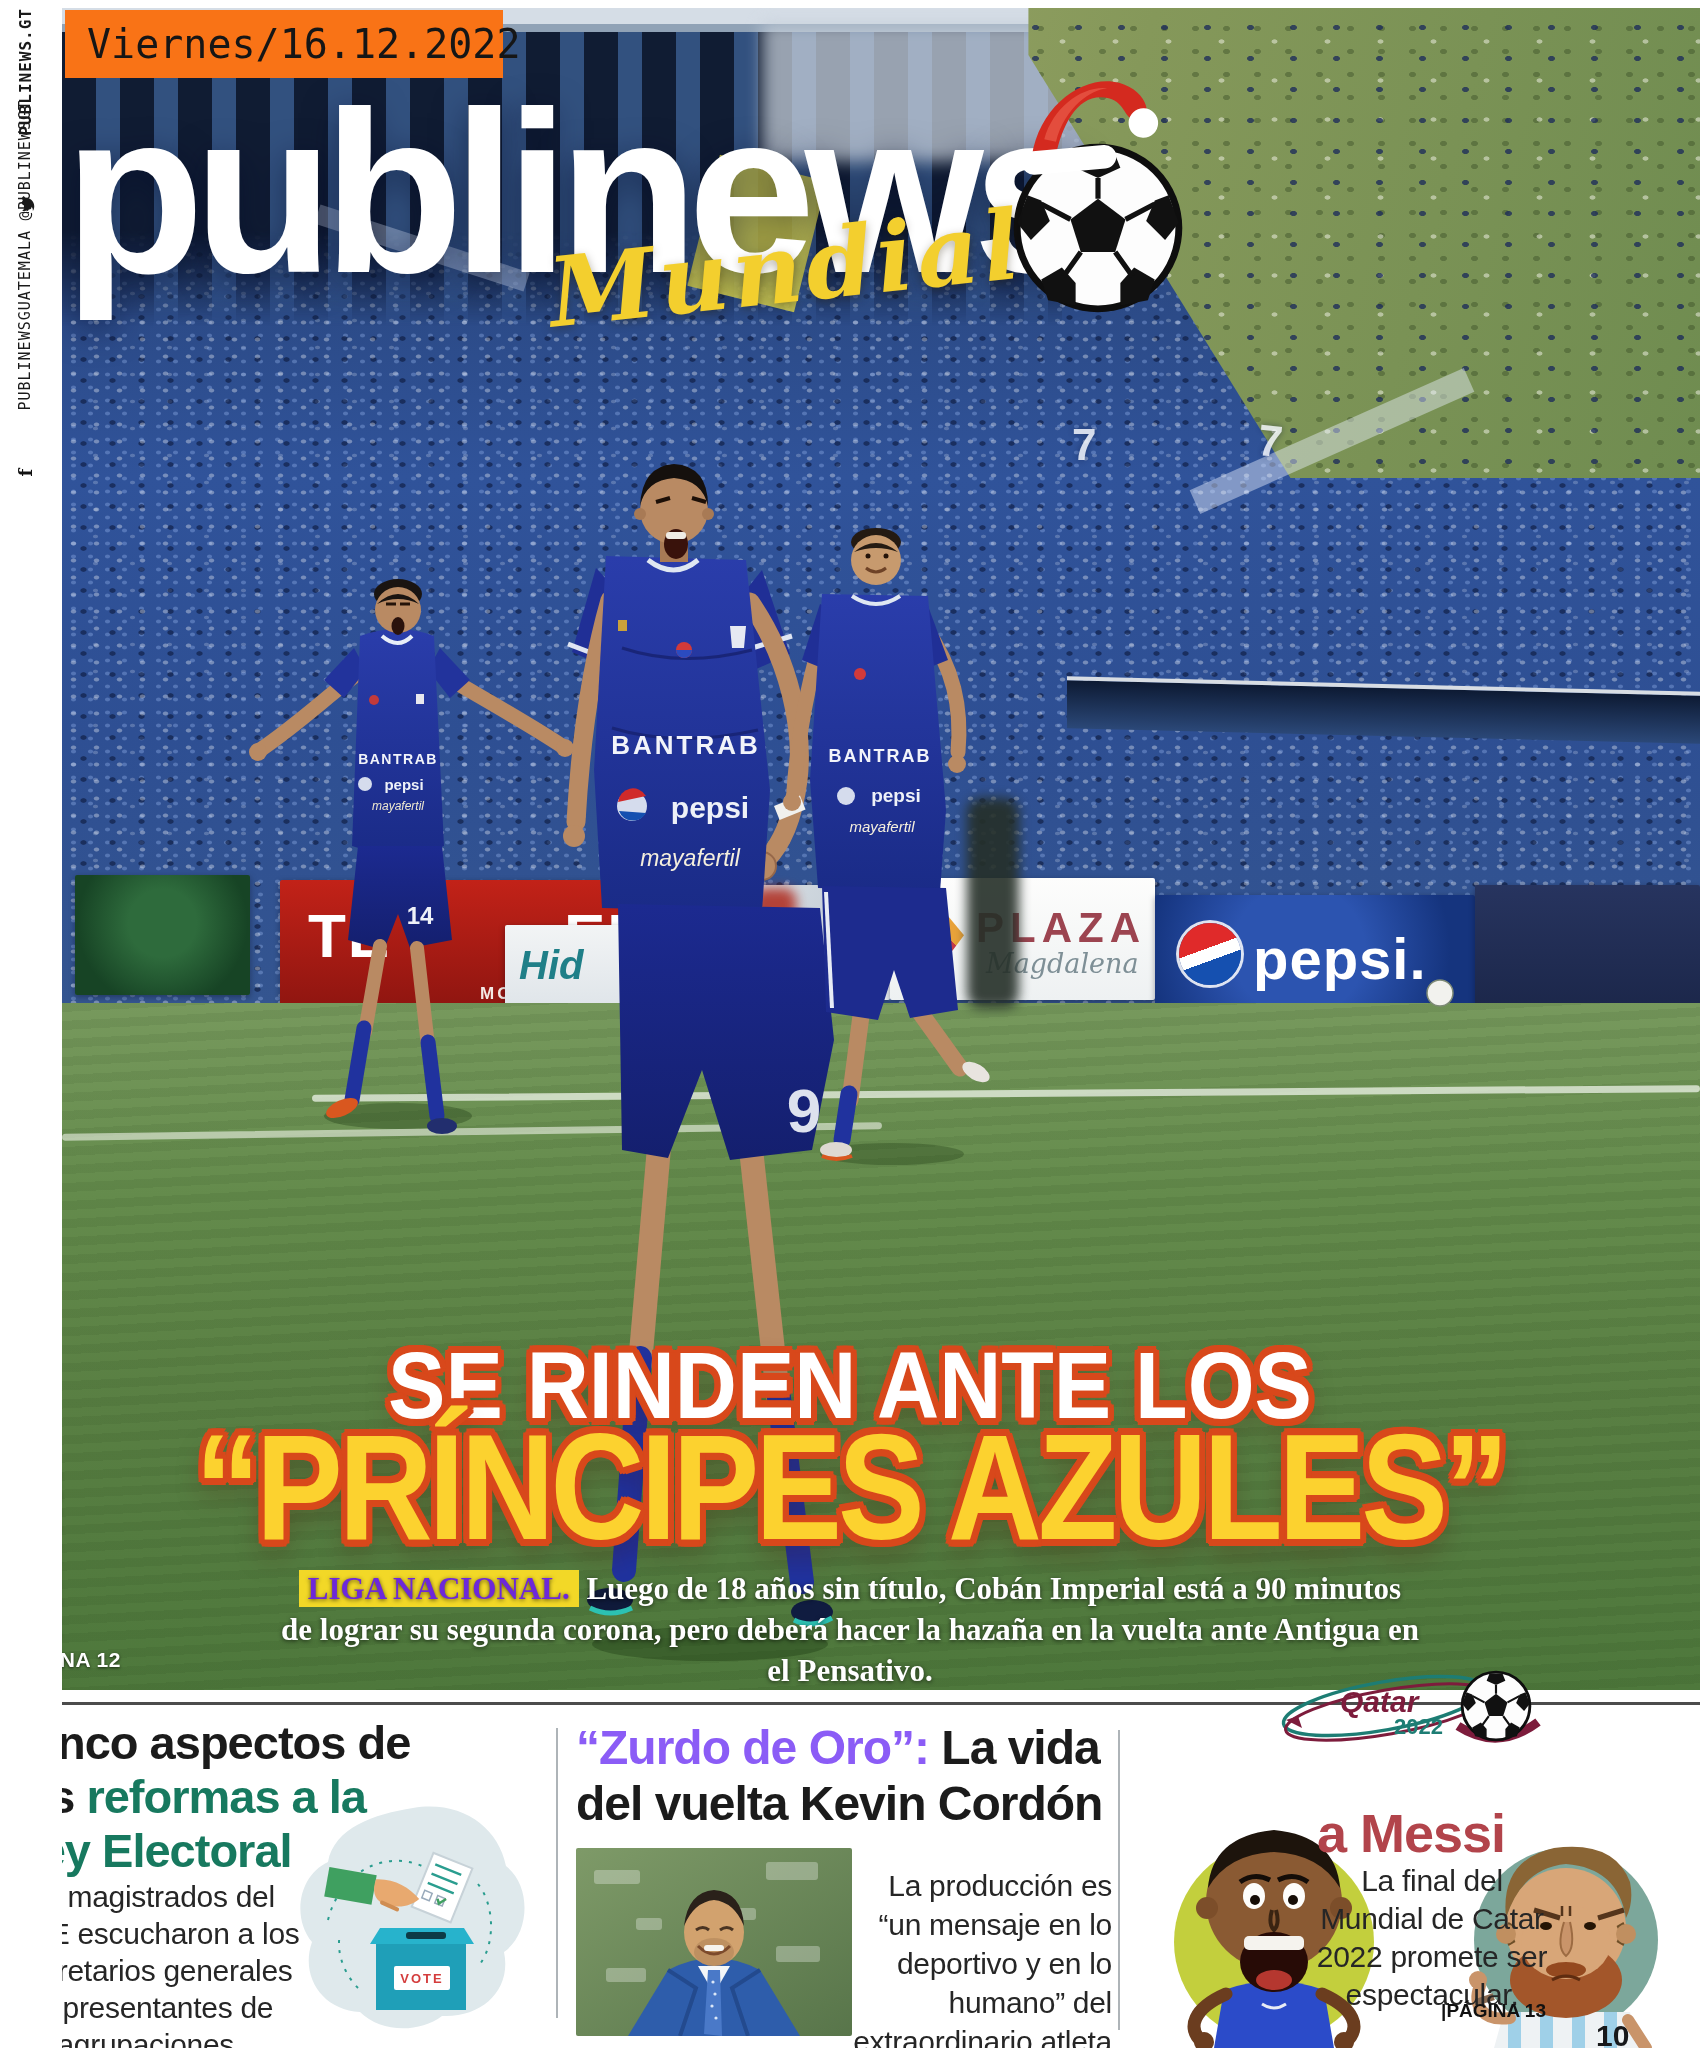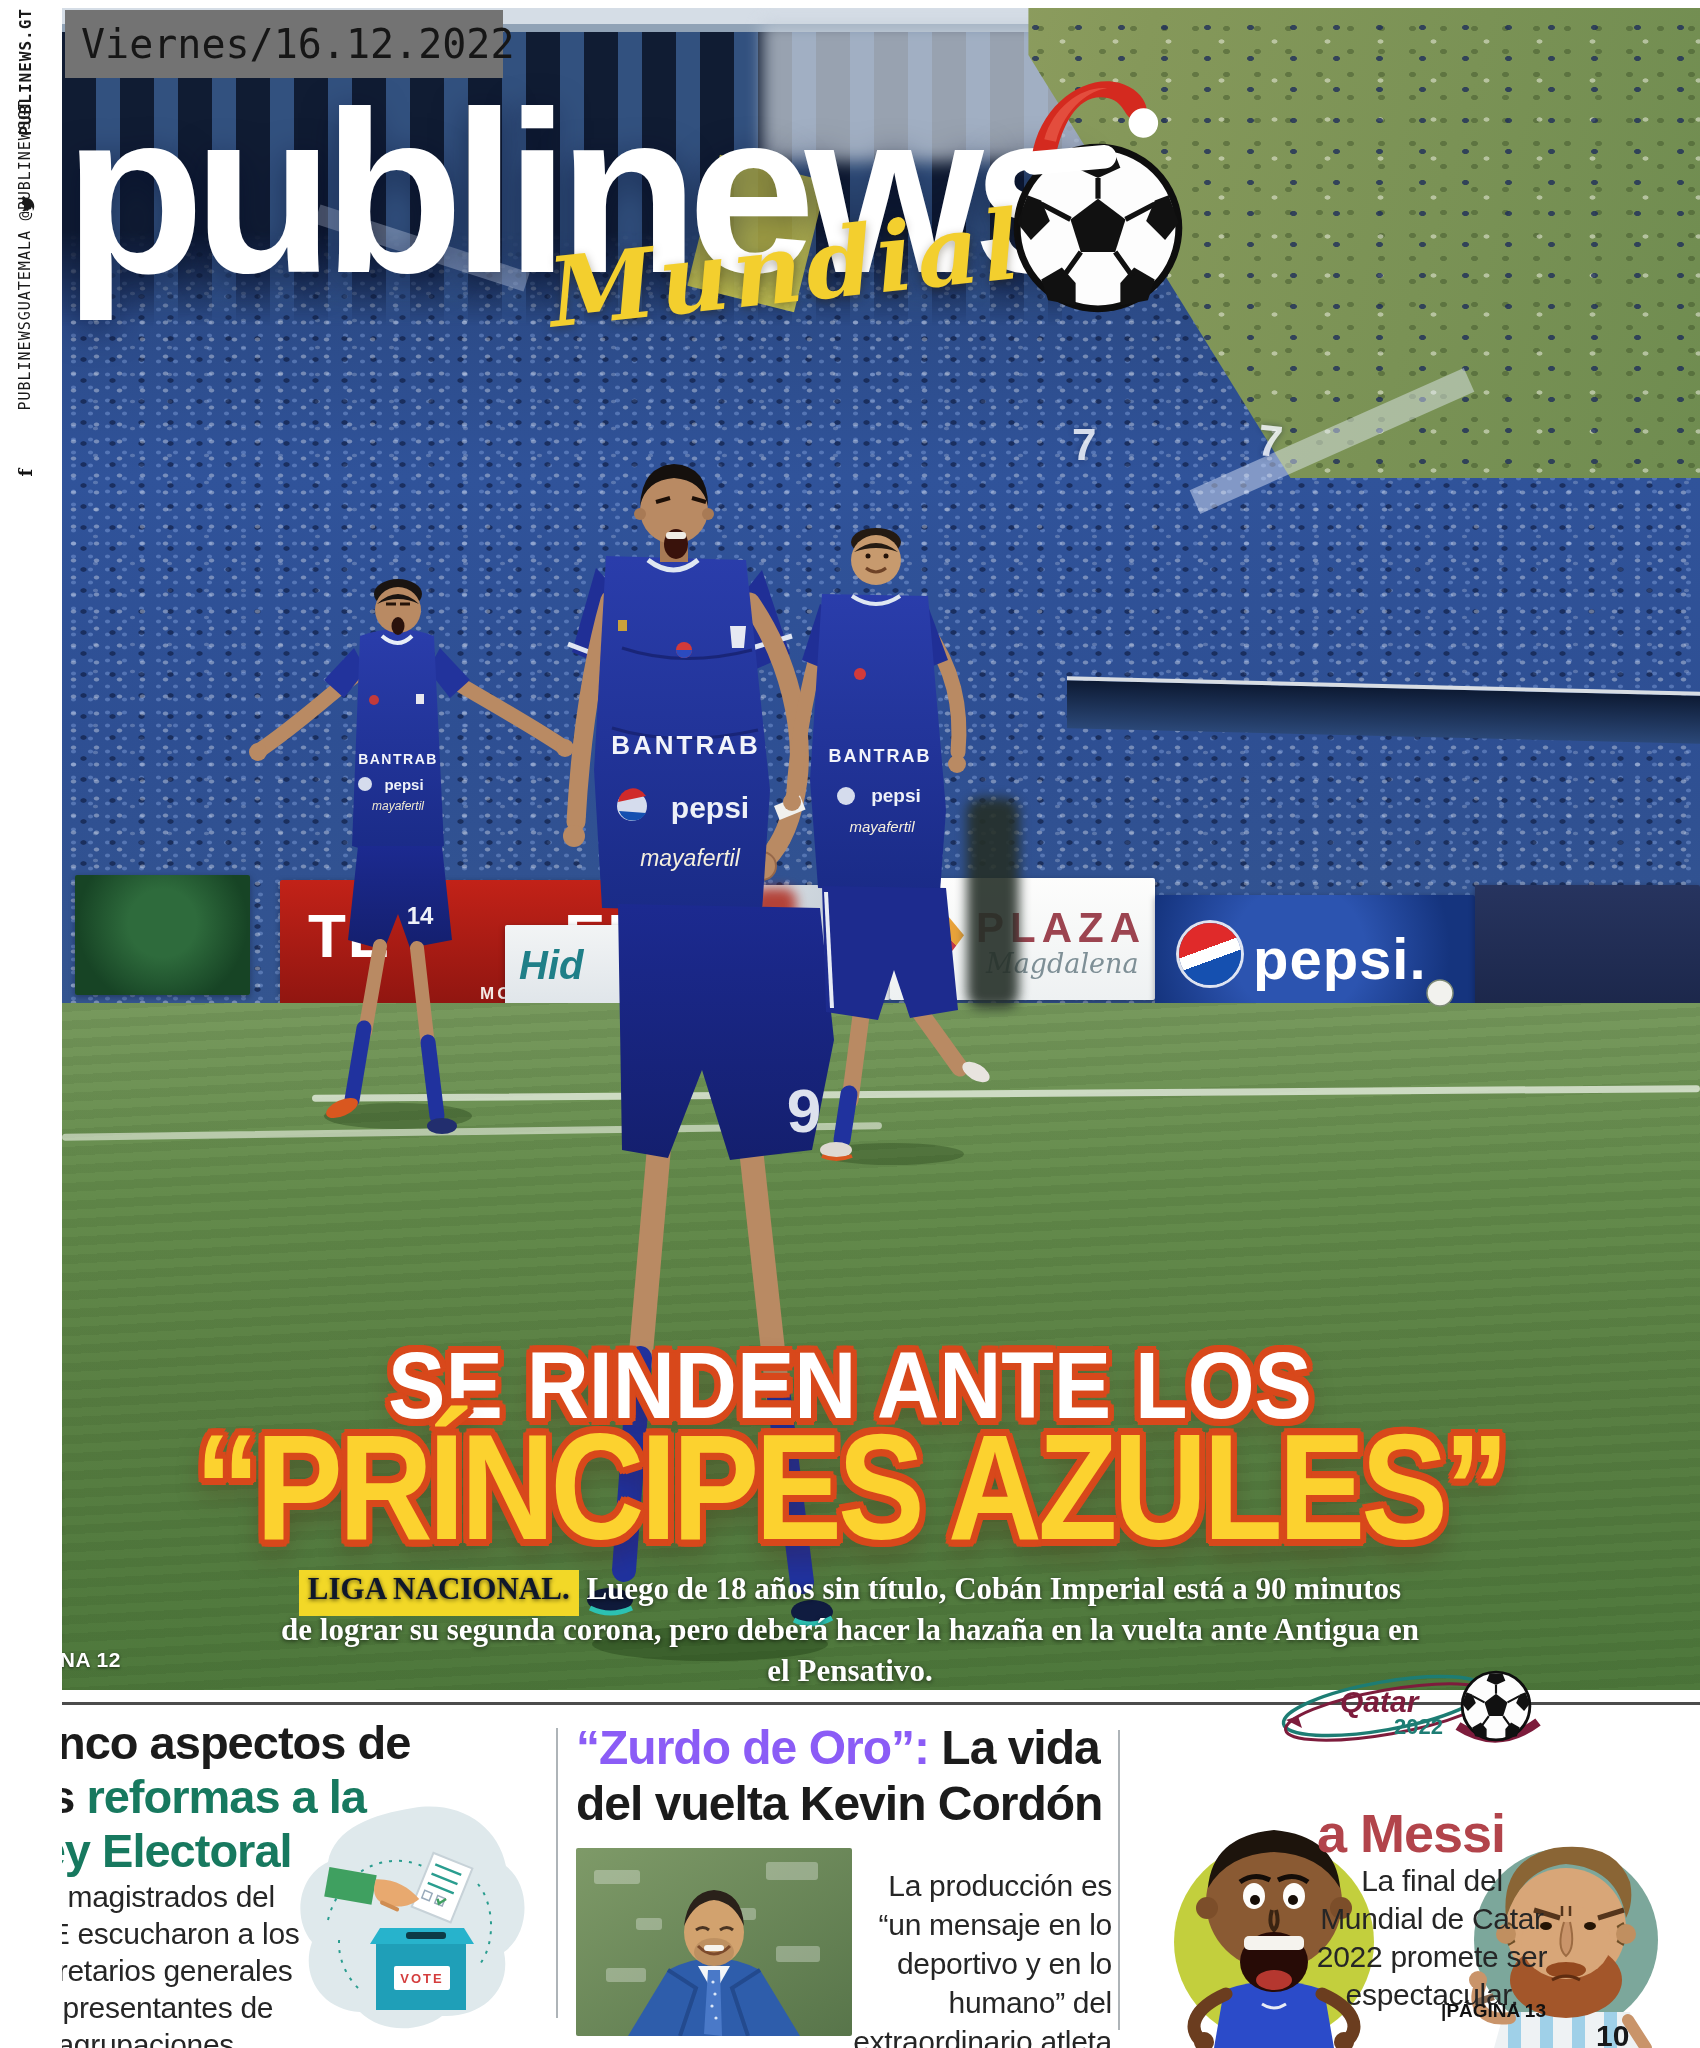--- a/index.html
+++ b/index.html
@@ -77,41 +77,41 @@
     background:linear-gradient(160deg,#e02a2a 0 42%,#ffffff 42% 58%,#1550b0 58% 100%);box-shadow:0 0 0 3px rgba(255,255,255,.85);}
   .b-dark{left:1413px;top:877px;width:225px;height:143px;background:linear-gradient(180deg,#27345f,#1a2547);}
   
   .ph-grass{left:0;top:995px;width:1638px;height:687px;
     background:
       repeating-linear-gradient(177deg,rgba(15,40,5,.07) 0 9px,rgba(0,0,0,0) 9px 18px),
       linear-gradient(180deg,#77995d 0%,#648b4c 28%,#597f43 58%,#4e783c 100%);}
   .chalk{position:absolute;background:rgba(242,246,238,.72);height:7px;border-radius:4px;}
   .blurfig{position:absolute;filter:blur(6px);opacity:.9;}
   
-  .datebox{left:65px;top:10px;width:438px;height:68px;background:#737373;z-index:20;
-    font-family:"DejaVu Sans Mono",monospace;font-size:40px;color:#161616;line-height:68px;padding-left:16px;box-sizing:border-box;}
+  .datebox{left:65px;top:10px;width:438px;height:68px;background:#f97316;z-index:20;
+    font-family:"DejaVu Sans Mono",monospace;font-size:40px;color:#161616;line-height:68px;padding-left:22px;box-sizing:border-box;}
   .wordmark{left:64px;top:66px;z-index:12;color:#fff;font-weight:bold;font-size:230px;letter-spacing:-11px;line-height:1.1;
     text-shadow:0 8px 34px rgba(0,10,40,.5);}
   .mundial{left:548px;top:212px;z-index:16;color:#f3cf2e;font-family:"DejaVu Serif",serif;font-style:italic;font-weight:bold;
     font-size:96px;transform:rotate(-6deg);text-shadow:0 3px 10px rgba(40,30,0,.35);letter-spacing:4px;}
   .ball-logo{left:1012px;top:142px;width:172px;height:172px;z-index:14;}
   .santa-hat{left:998px;top:64px;width:180px;height:128px;z-index:15;transform:rotate(2deg);}
   
   .hl{left:0;top:0;width:1700px;text-align:center;z-index:25;font-weight:bold;color:#fff;
     --o:#d8481b;
     text-shadow:6px 0 0 var(--o),-6px 0 0 var(--o),0 6px 0 var(--o),0 -6px 0 var(--o),
       4px 4px 0 var(--o),-4px 4px 0 var(--o),4px -4px 0 var(--o),-4px -4px 0 var(--o),
       6px 3px 0 var(--o),-6px 3px 0 var(--o),6px -3px 0 var(--o),-6px -3px 0 var(--o),
       3px 6px 0 var(--o),-3px 6px 0 var(--o),3px -6px 0 var(--o),-3px -6px 0 var(--o),0 14px 26px rgba(70,20,0,.35);}
   .hl1{top:1336px;font-size:86px;letter-spacing:0;transform:scaleY(1.1);}
   .hl2{top:1412px;font-size:130px;letter-spacing:-4px;color:#fcd22f;transform:scaleY(1.16);}
   .deck{left:280px;top:1568px;width:1140px;z-index:25;text-align:center;
     font-family:"Liberation Serif",serif;font-weight:bold;font-size:31px;line-height:41px;color:#fff;
     text-shadow:0 1px 4px rgba(0,0,0,.65);}
-  .kicker{background:#f2d827;color:#0f172a;padding:1px 9px 10px 9px;}
+  .kicker{background:#f2d827;color:#6d28d9;padding:1px 9px 1px 9px;}
   .pageref-main{left:0;top:1648px;width:1700px;text-align:left;z-index:25;color:#fff;font-weight:bold;font-size:21px;
     letter-spacing:.5px;text-shadow:0 1px 3px rgba(0,0,0,.7);}
   
   .rule-top{left:0;top:1702px;width:1700px;height:3px;background:#4c4c4c;z-index:5;}
   .vdiv{position:absolute;width:2px;background:#aeb4b8;z-index:5;}
   .brief-title{font-weight:bold;letter-spacing:-1px;color:#1b1b1b;z-index:6;}
   .teal{color:#17795f;}
   .red{color:#8b5cf6;}
   .brief-body{font-size:30px;line-height:37px;color:#262626;letter-spacing:-.3px;z-index:6;}
   .pageref{font-weight:bold;font-size:19px;letter-spacing:0;color:#111;white-space:nowrap;}

